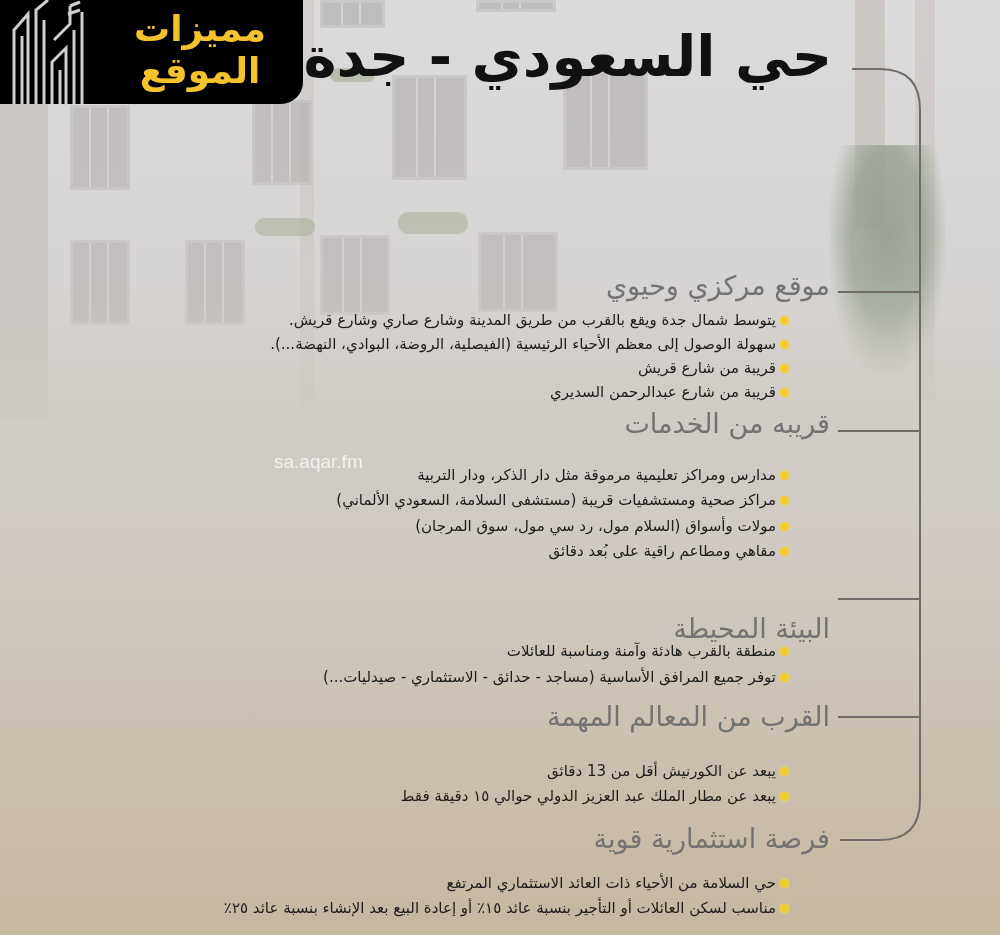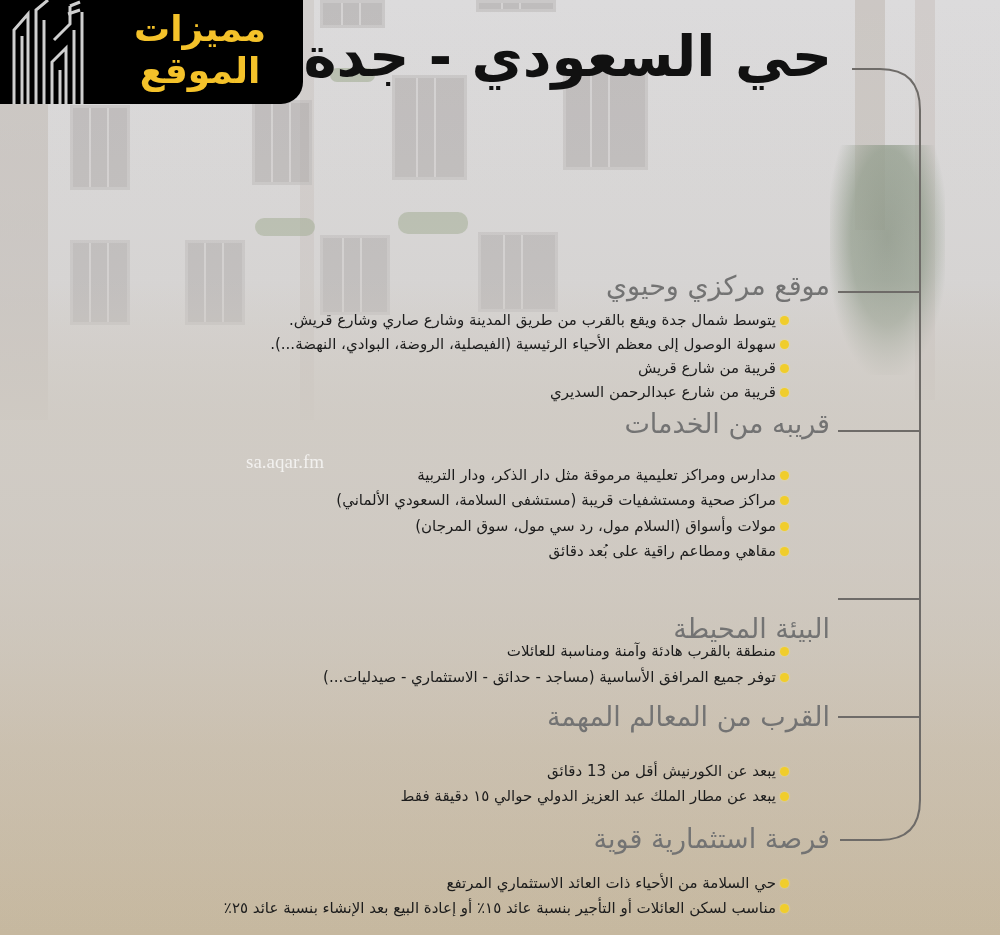--- a/index.html
+++ b/index.html
@@ -30,21 +30,21 @@
   .connector { position: absolute; left: 0; top: 0; width: 1000px; height: 935px; pointer-events: none; }
 
   
   .section-heading { position: absolute; right: 170px; font-size: 27px; font-weight: normal; color: #737373; direction: rtl; white-space: nowrap; }
   .bullet { position: absolute; right: 211px; font-size: 15px; color: #1c1c1c; direction: rtl; white-space: nowrap; display: flex; align-items: center; gap: 4px; }
   .dot { width: 9px; height: 9px; border-radius: 50%; background: #f0cd2c; flex: 0 0 9px; box-shadow: 0 0 2px #f6e07a; }
 
   
   .wm { position: absolute; left: 246px; top: 455px; color: rgba(255,255,255,0.72); direction: rtl; }
   .wm-logo { font-size: 64px; font-weight: bold; line-height: 70px; letter-spacing: 2px; }
-  .wm-url { font-family: Liberation Serif, serif; font-size: 19px; margin-top: -4px; direction: ltr; }
+  .wm-url { font-family: Liberation Sans, sans-serif; font-size: 19px; margin-top: -4px; direction: ltr; margin-left: 28px; }
 </style>
 </head>
 <body>
 
 <div class="bg-building">
   <div class="pillar" style="left:0;top:0;width:48px;height:420px;"></div>
   <div class="pillar" style="left:300px;top:0;width:14px;height:420px;opacity:0.3"></div>
   <div class="pillar" style="left:855px;top:0;width:30px;height:230px;"></div>
   <div class="pillar" style="left:915px;top:0;width:20px;height:400px;opacity:0.35"></div>
   <div class="win" style="left:70px;top:105px;width:60px;height:85px;"></div>

